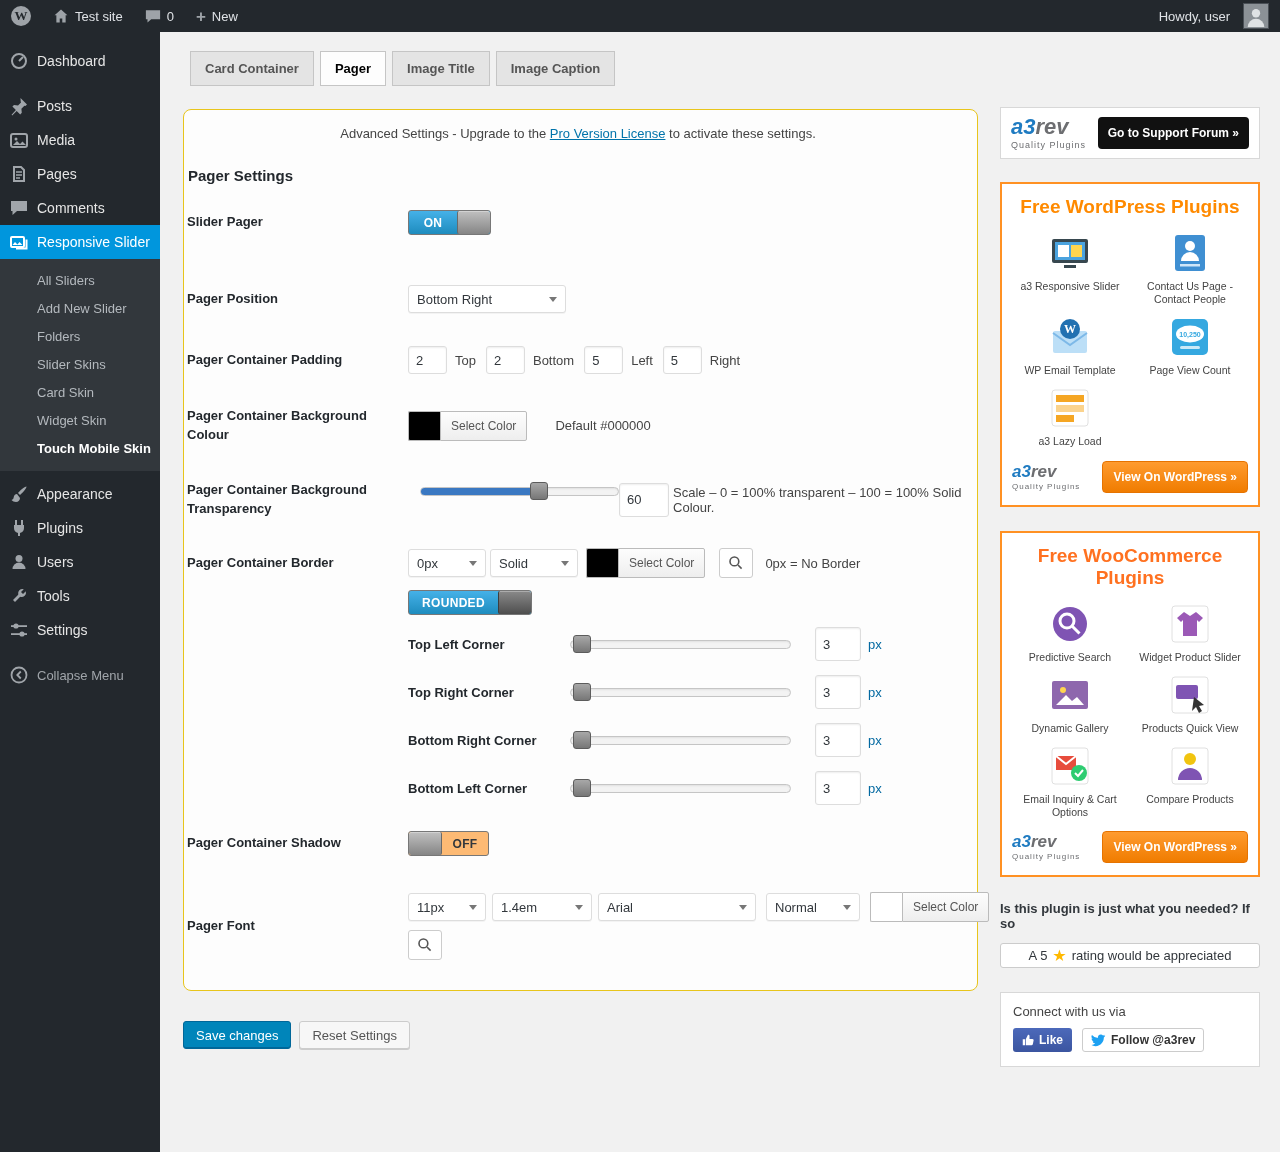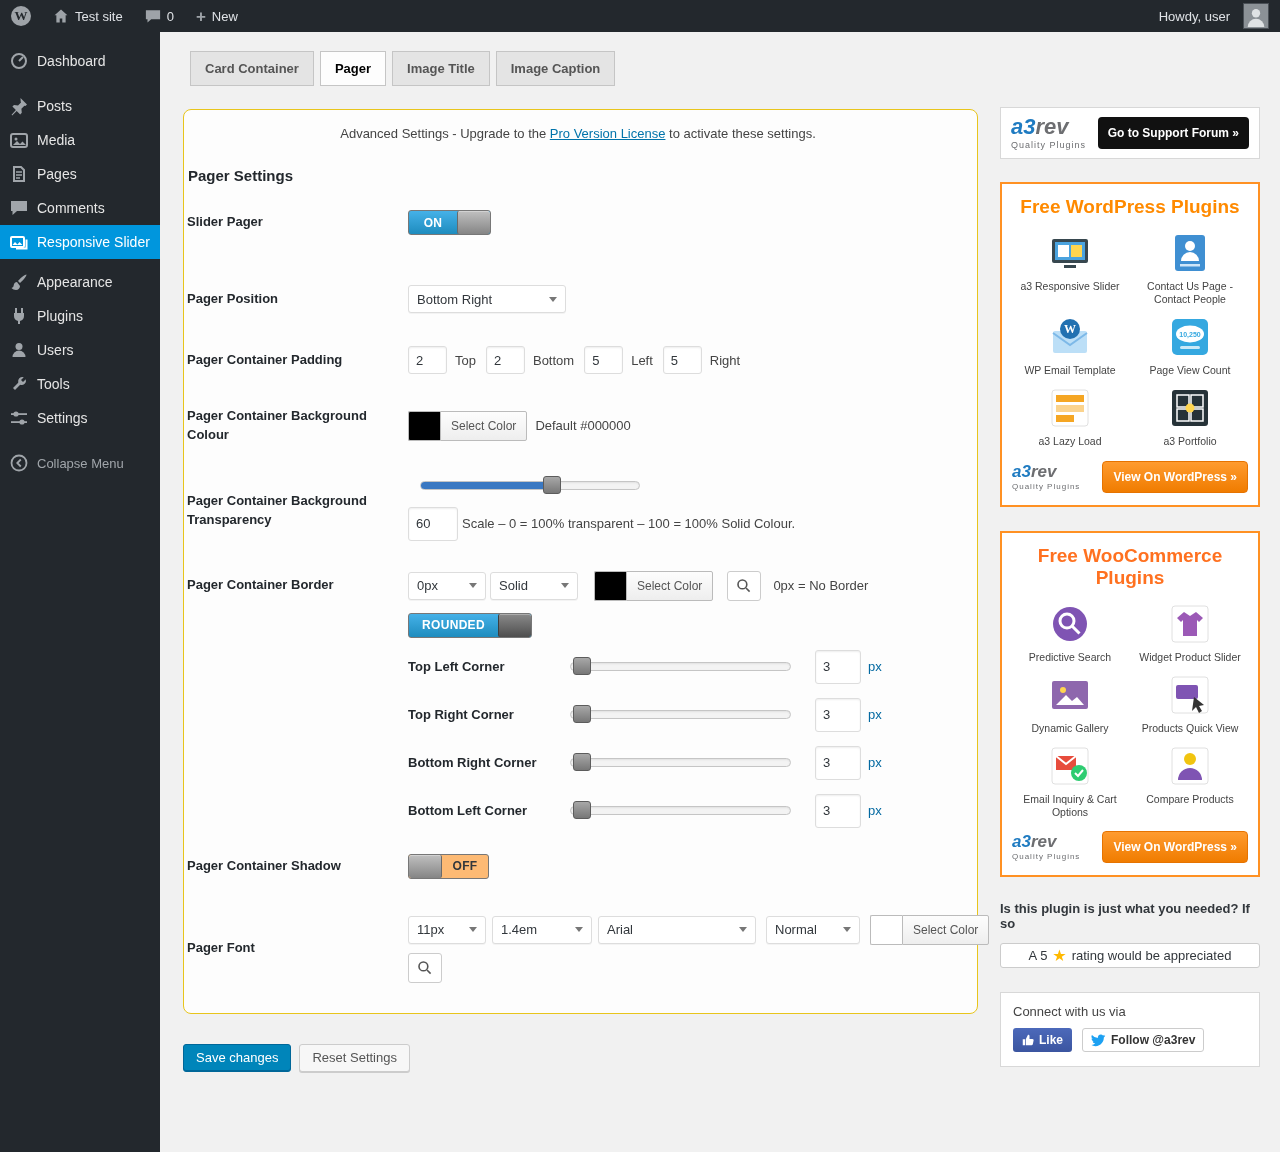--- a/index.html
+++ b/index.html
@@ -96,22 +96,22 @@
 .scale-text{margin-left:4px;color:#444}
 
 
 .rounded-block{margin-left:221px}
 .corner-row{display:flex;align-items:center;margin-bottom:14px}
 .corner-label{width:162px;font-weight:bold;color:#23282d;flex-shrink:0}
 .corner-units{margin-left:7px;color:#0369a1}
 .corner-in-wrap{margin-left:24px}
 
 .icon-btn{width:34px;height:30px;background:#fff;border:1px solid #ccc;border-radius:3px;display:inline-flex;align-items:center;justify-content:center;cursor:pointer;flex-shrink:0}
-.hint-text{color:#444;margin-left:8px;white-space:nowrap}
-.mr4{margin-right:4px}.mr6{margin-right:6px}.mr8{margin-right:16px}.mr10{margin-right:10px}.mr12{margin-right:12px}.mr14{margin-right:14px}
+.hint-text{color:#444;margin-left:28px;white-space:nowrap}
+.mr4{margin-right:4px}.mr6{margin-right:6px}.mr8{margin-right:8px}.mr10{margin-right:10px}.mr12{margin-right:12px}.mr14{margin-right:14px}
 .font-second-line{margin-top:8px}
 
 
 .actions{margin-top:30px;display:flex}
 .btn-primary{height:28px;padding:0 12px;background:#0085ba;border:1px solid #006799;border-radius:3px;color:#fff;font-size:13px;cursor:pointer;box-shadow:inset 0 -1px 0 #006799}
 .btn-secondary{height:28px;padding:0 12px;background:#f7f7f7;border:1px solid #ccc;border-radius:3px;color:#555;font-size:13px;cursor:pointer;box-shadow:0 1px 0 #ccc;margin-left:8px}
 
 
 .sbox{background:#fff;border:1px solid #d8d8d8;margin-bottom:23px}
 .support-box{display:flex;align-items:center;justify-content:space-between;padding:8px 10px}
@@ -218,20 +218,29 @@
     <span class="mi-label">Comments</span>
   </div>
   <div class="mi current">
     <svg class="mi-icon" viewBox="0 0 20 20">
           <rect x="2" y="5" width="13" height="10" rx="1" fill="none" stroke="currentColor" stroke-width="2"></rect>
           <path d="M3.5 13l2.5-3 2.5 2.5L10.5 10l3 3z" fill="currentColor"></path>
           <path d="M17.5 7.5v9H7" fill="none" stroke="currentColor" stroke-width="2"></path>
         </svg>
     <span class="mi-label">Responsive Slider</span>
   </div>
+  <div class="submenu">
+    <div class="smi">All Sliders</div>
+    <div class="smi">Add New Slider</div>
+    <div class="smi">Folders</div>
+    <div class="smi">Slider Skins</div>
+    <div class="smi">Card Skin</div>
+    <div class="smi">Widget Skin</div>
+    <div class="smi current-sub">Touch Mobile Skin</div>
+  </div>
   <div class="group-gap"></div>
   <div class="mi">
     <svg class="mi-icon" viewBox="0 0 20 20">
           <path fill="currentColor" d="M17.5 2.5c-2 0-7 4.5-8.5 6.5l2 2c2-1.5 6.5-6.5 6.5-8.5zM8 10c-2 0-3 1.5-3.3 3.3-.2 1.4-.7 2.2-2.2 2.7 1 1.3 2.8 2 4.5 2 2.5 0 4-1.7 4-4z"></path>
         </svg>
     <span class="mi-label">Appearance</span>
   </div>
   <div class="mi">
     <svg class="mi-icon" viewBox="0 0 20 20">
           <rect x="6" y="2" width="2" height="5" fill="currentColor"></rect>
@@ -331,21 +340,21 @@
             <span class="color-combo">
               <span class="swatch black"></span>
               <button class="sc-btn">Select Color</button>
             </span>
             <span class="hint-text">Default #000000</span>
           </div>
         </div>
 
         <div class="row mb30">
           <div class="row-label">Pager Container Background Transparency</div>
-          <div class="ctrl" style="flex-direction:column;align-items:flex-start">
+          <div class="ctrl" style="flex-direction:row;align-items:center">
             <div class="hslider transp-slider">
               <span class="fill" style="width:60%"></span>
               <span class="handle" style="left:calc(60% - 9px)"></span>
             </div>
             <div style="display:flex;align-items:center">
               <input class="tin big-in" value="60" style="">
               <span class="scale-text">Scale – 0 = 100% transparent – 100 = 100% Solid Colour.</span>
             </div>
           </div>
         </div>
@@ -522,31 +531,20 @@
           </div>
           <div class="pitem">
             <svg class="pthumb" viewBox="0 0 44 44">
                   <rect x="4" y="4" width="36" height="36" rx="3" fill="#fff" stroke="#e0e0e0"></rect>
                   <rect x="8" y="9" width="28" height="7" fill="#f5a623"></rect>
                   <rect x="8" y="19" width="28" height="7" fill="#fbd38d"></rect>
                   <rect x="8" y="29" width="18" height="7" fill="#f5a623"></rect>
                 </svg>
             <span class="plabel">a3 Lazy Load</span>
           </div>
-          <div class="pitem">
-            <svg class="pthumb" viewBox="0 0 44 44">
-                  <rect x="4" y="4" width="36" height="36" rx="3" fill="#263238"></rect>
-                  <rect x="9" y="9" width="12" height="12" fill="none" stroke="#fff" stroke-width="1.5"></rect>
-                  <rect x="23" y="9" width="12" height="12" fill="none" stroke="#fff" stroke-width="1.5"></rect>
-                  <rect x="9" y="23" width="12" height="12" fill="none" stroke="#fff" stroke-width="1.5"></rect>
-                  <rect x="23" y="23" width="12" height="12" fill="none" stroke="#fff" stroke-width="1.5"></rect>
-                  <circle cx="22" cy="22" r="4.5" fill="#ffd54f"></circle>
-                </svg>
-            <span class="plabel">a3 Portfolio</span>
-          </div>
         </div>
         <div class="obox-footer">
           <div class="a3-logo small">
             <div class="a3-main"><span class="p1">a3</span><span class="p2">rev</span></div>
             <div class="a3-sub">Quality Plugins</div>
           </div>
           <button class="btn-orange">View On WordPress »</button>
         </div>
       </div>
 

